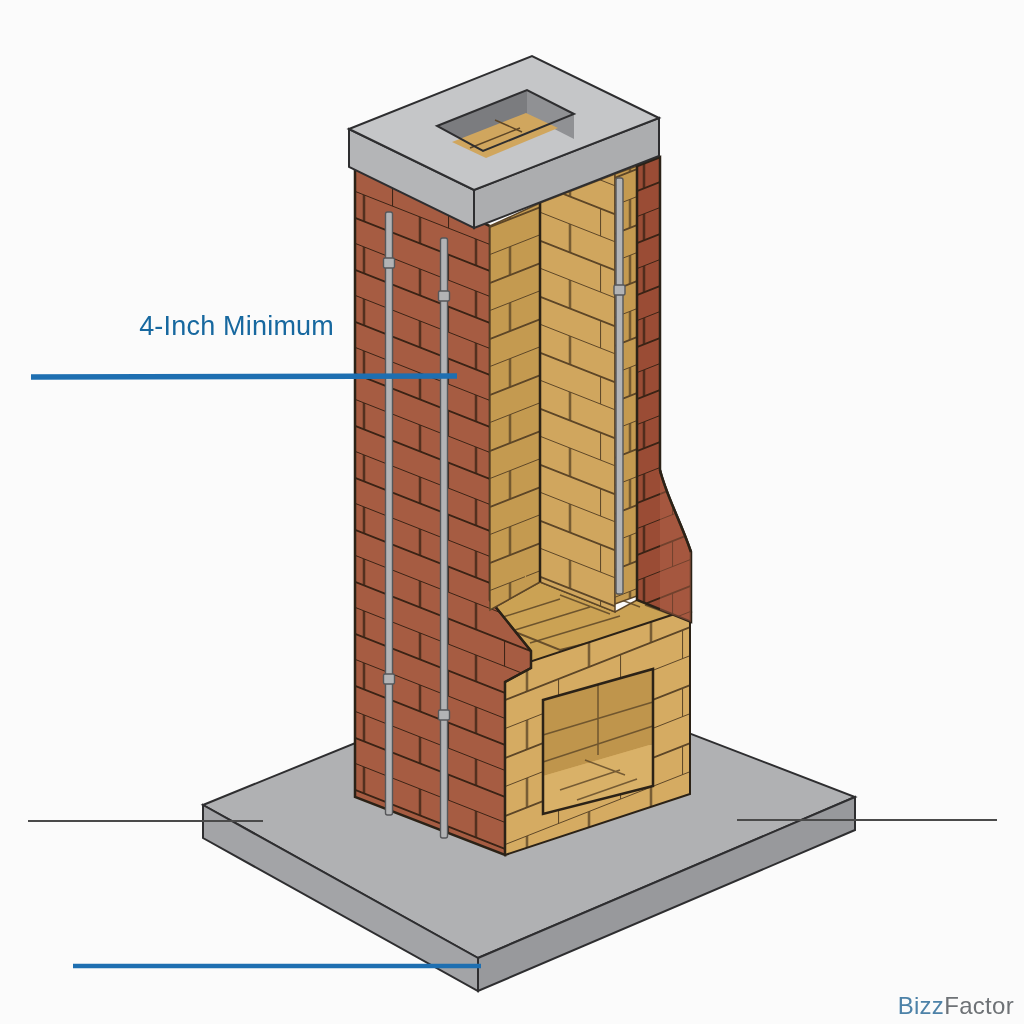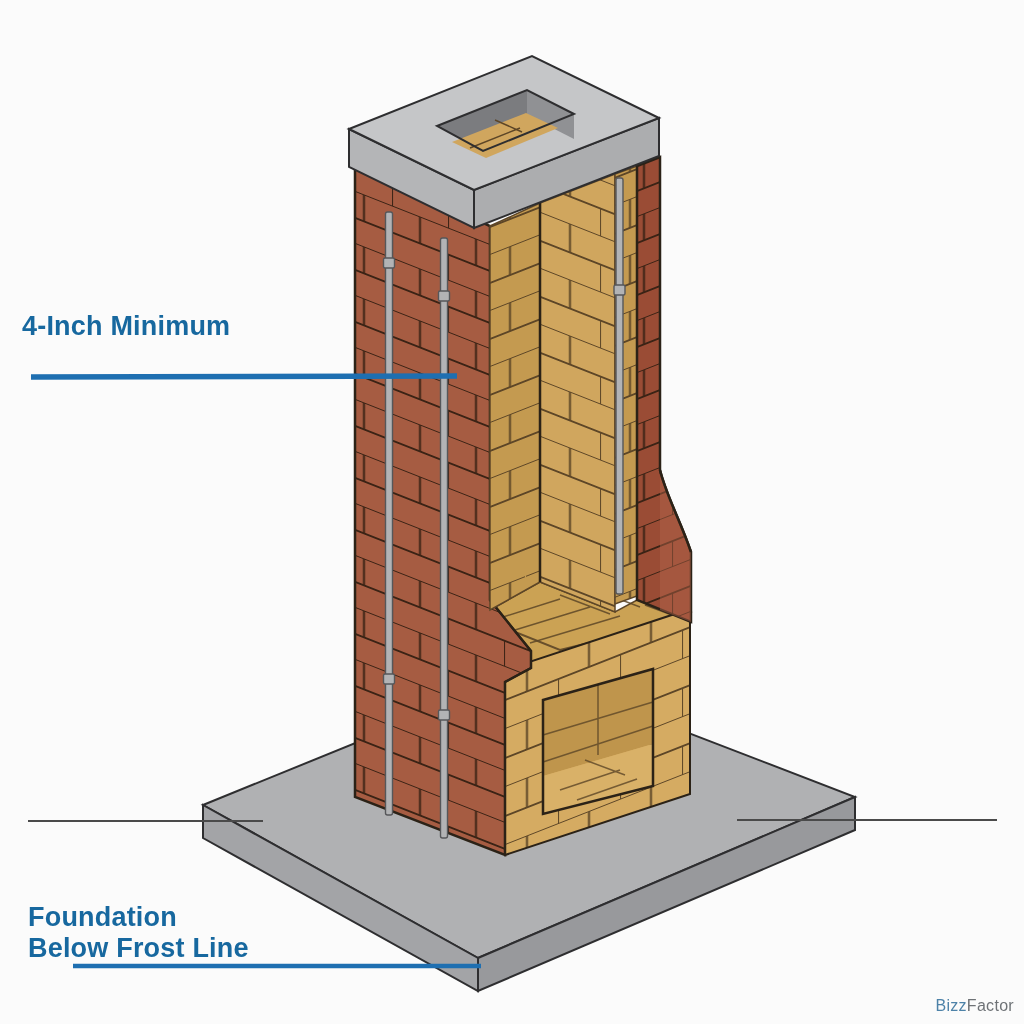--- a/index.html
+++ b/index.html
@@ -3,28 +3,28 @@
 <meta charset="utf-8">
 <style>
   html,body{margin:0;padding:0;}
   .stage{
     position:relative;width:1024px;height:1024px;overflow:hidden;
     background:var(--background,#fbfbfb);
     font-family:"Liberation Sans", sans-serif;
   }
   .stage svg{position:absolute;left:0;top:0;}
   .callout{
-    position:absolute;text-align:left;font-weight:bold;
+    position:absolute;text-align:right;font-weight:normal;
     font-size:27px;line-height:31px;color:var(--label_blue,#17689f);
     letter-spacing:0.2px;white-space:nowrap;
   }
   .callout-wall{left:22px;top:311px;width:312px;}
   .callout-foundation{left:28px;top:902px;width:306px;}
   .watermark{
-    position:absolute;right:10px;bottom:8px;font-size:16px;line-height:20px;
+    position:absolute;right:10px;bottom:8px;font-size:24px;line-height:20px;
     letter-spacing:0.3px;
   }
   .watermark .wm-a{color:var(--wm_blue,#4d82a8);}
   .watermark .wm-b{color:var(--wm_gray,#6e7276);}
 </style>
 </head>
 <body>
 
 <div class="stage">
 
@@ -126,22 +126,18 @@
   <line x1="737" y1="820" x2="997" y2="820" style="stroke:var(--ground_line)" stroke-width="1.8"></line>
 
   <line x1="31" y1="377" x2="457" y2="376" style="stroke:var(--leader_blue)" stroke-width="5.5"></line>
   <line x1="73" y1="966" x2="481" y2="966" style="stroke:var(--leader_blue)" stroke-width="4.5"></line>
 </svg>
 
   <div class="callout callout-wall">
     <div>4-Inch Minimum</div>
   </div>
 
-  <div class="callout callout-foundation">
-    <div>Foundation</div>
-    <div>Below Frost Line</div>
-  </div>
 
   <div class="watermark">
     <span class="wm-a">Bizz</span><span class="wm-b">Factor</span>
   </div>
 
 </div>
 
 </body></html>

